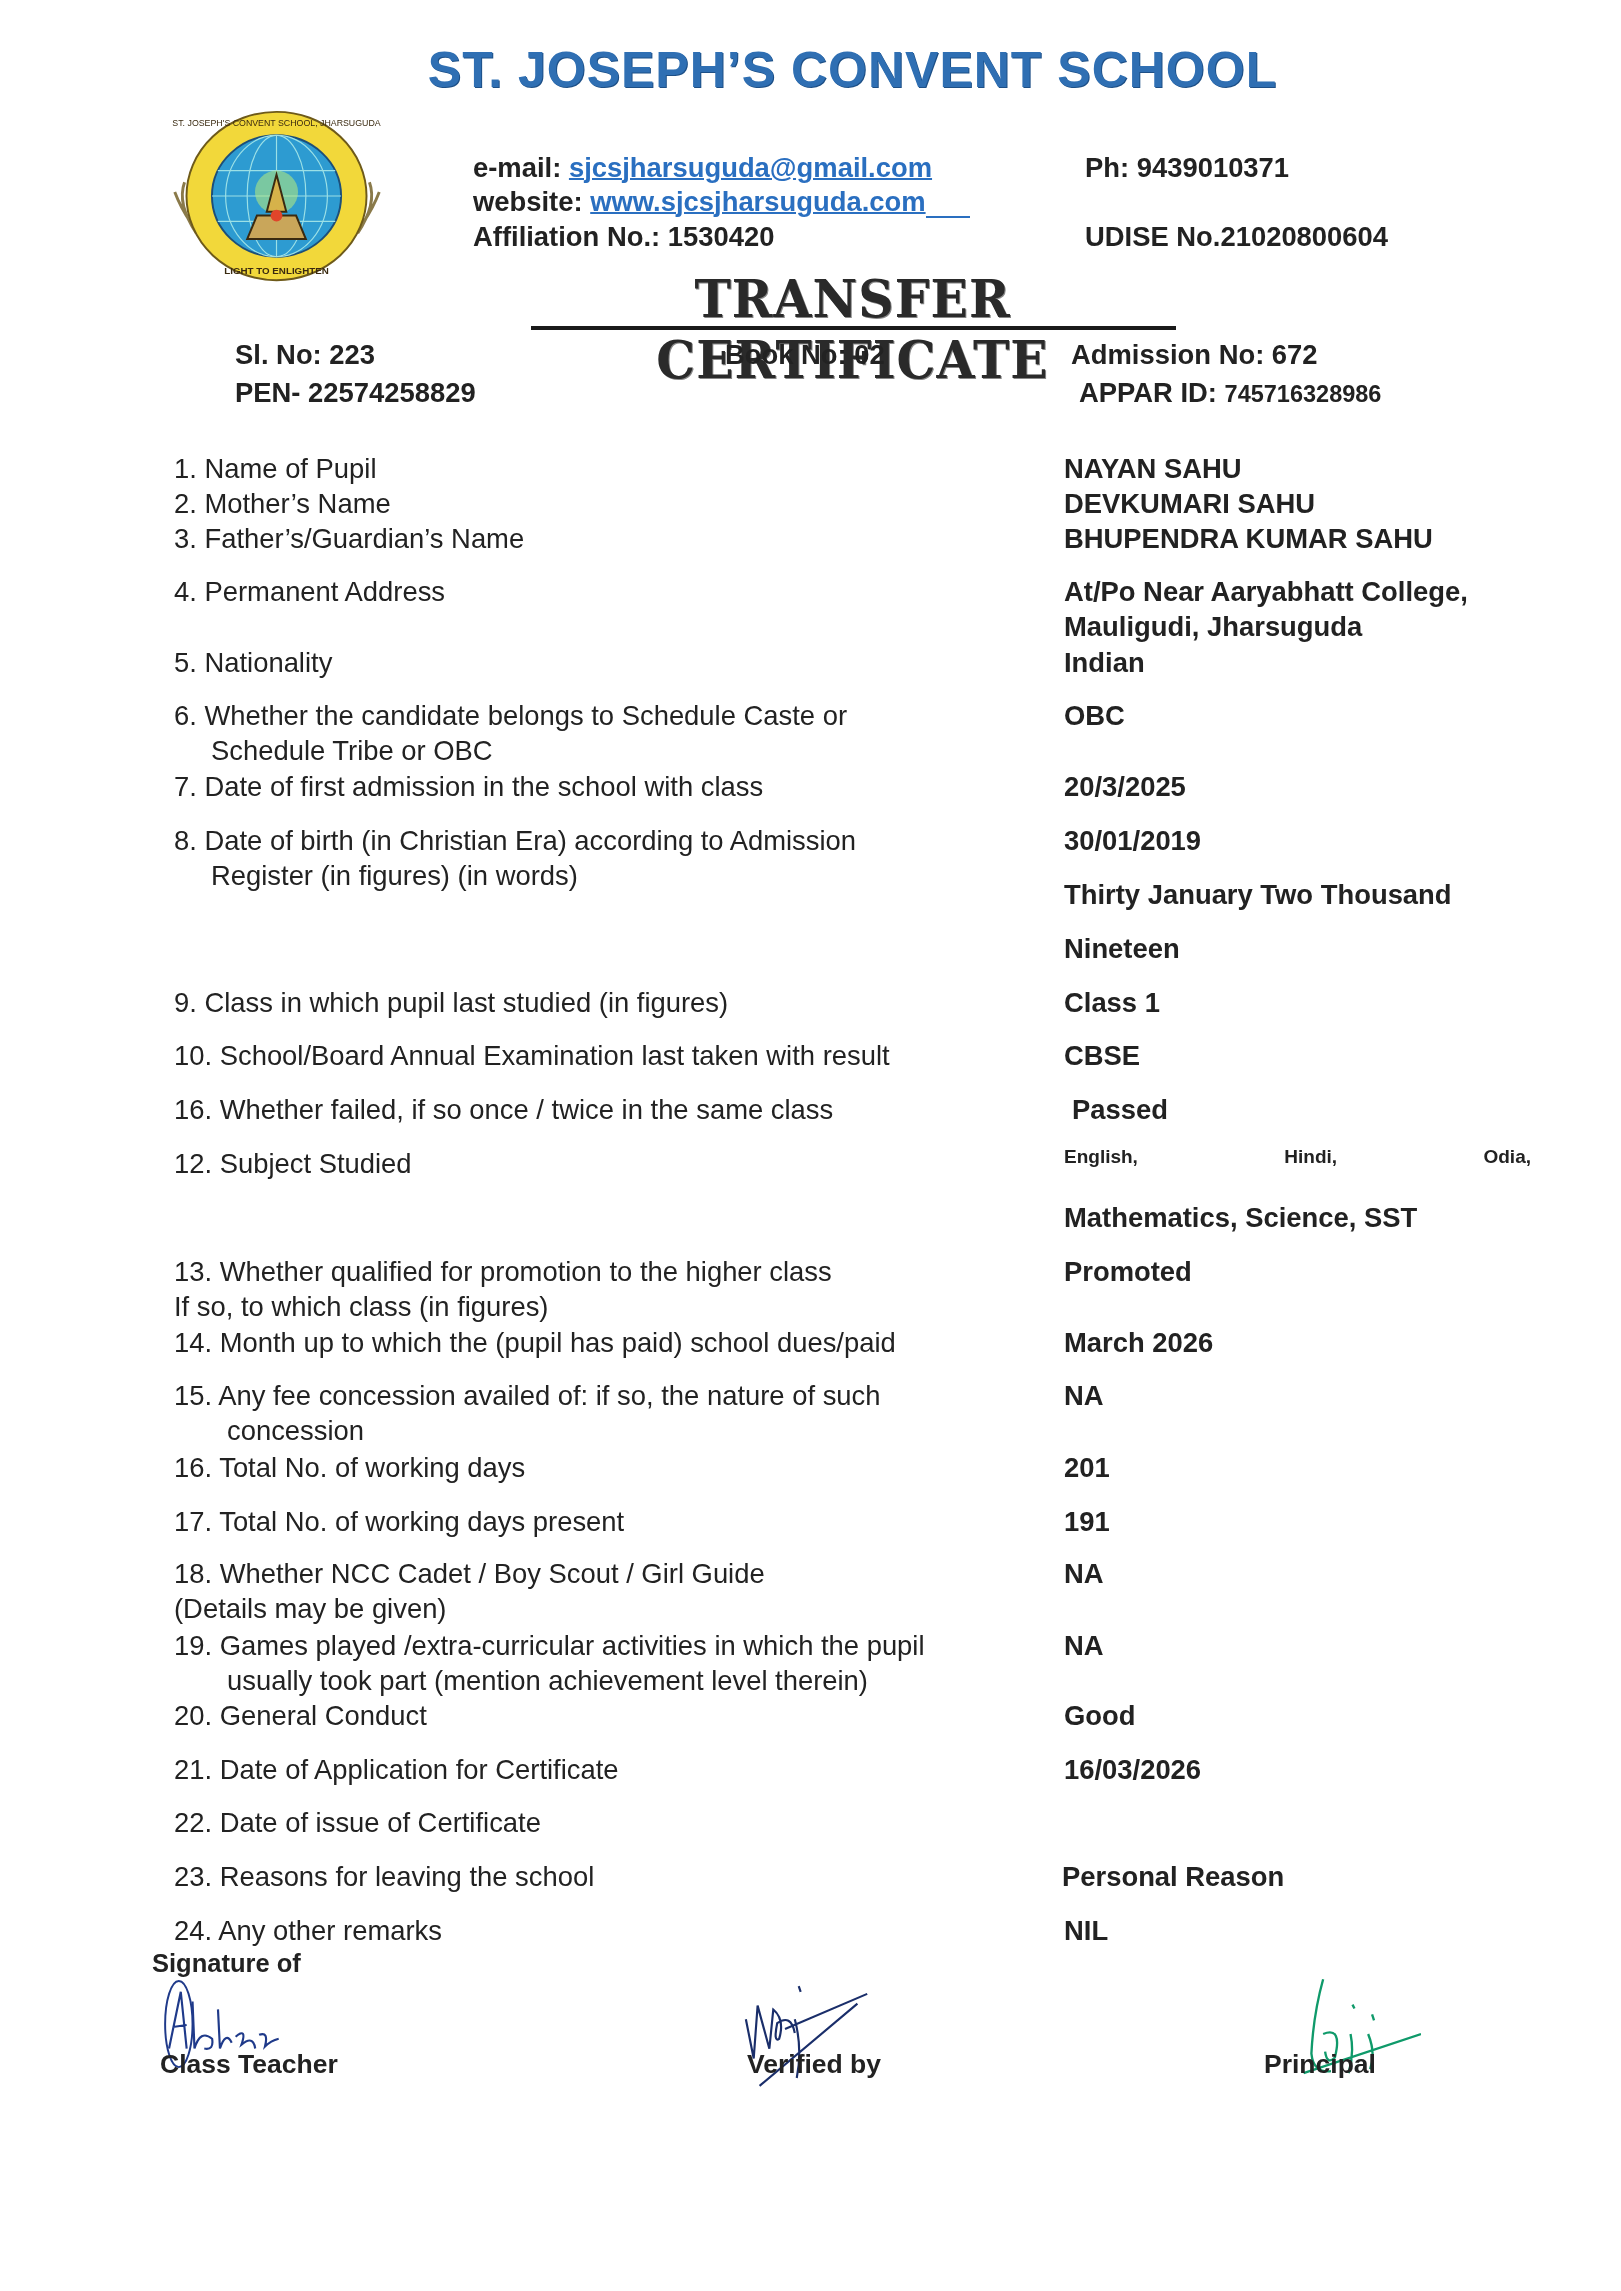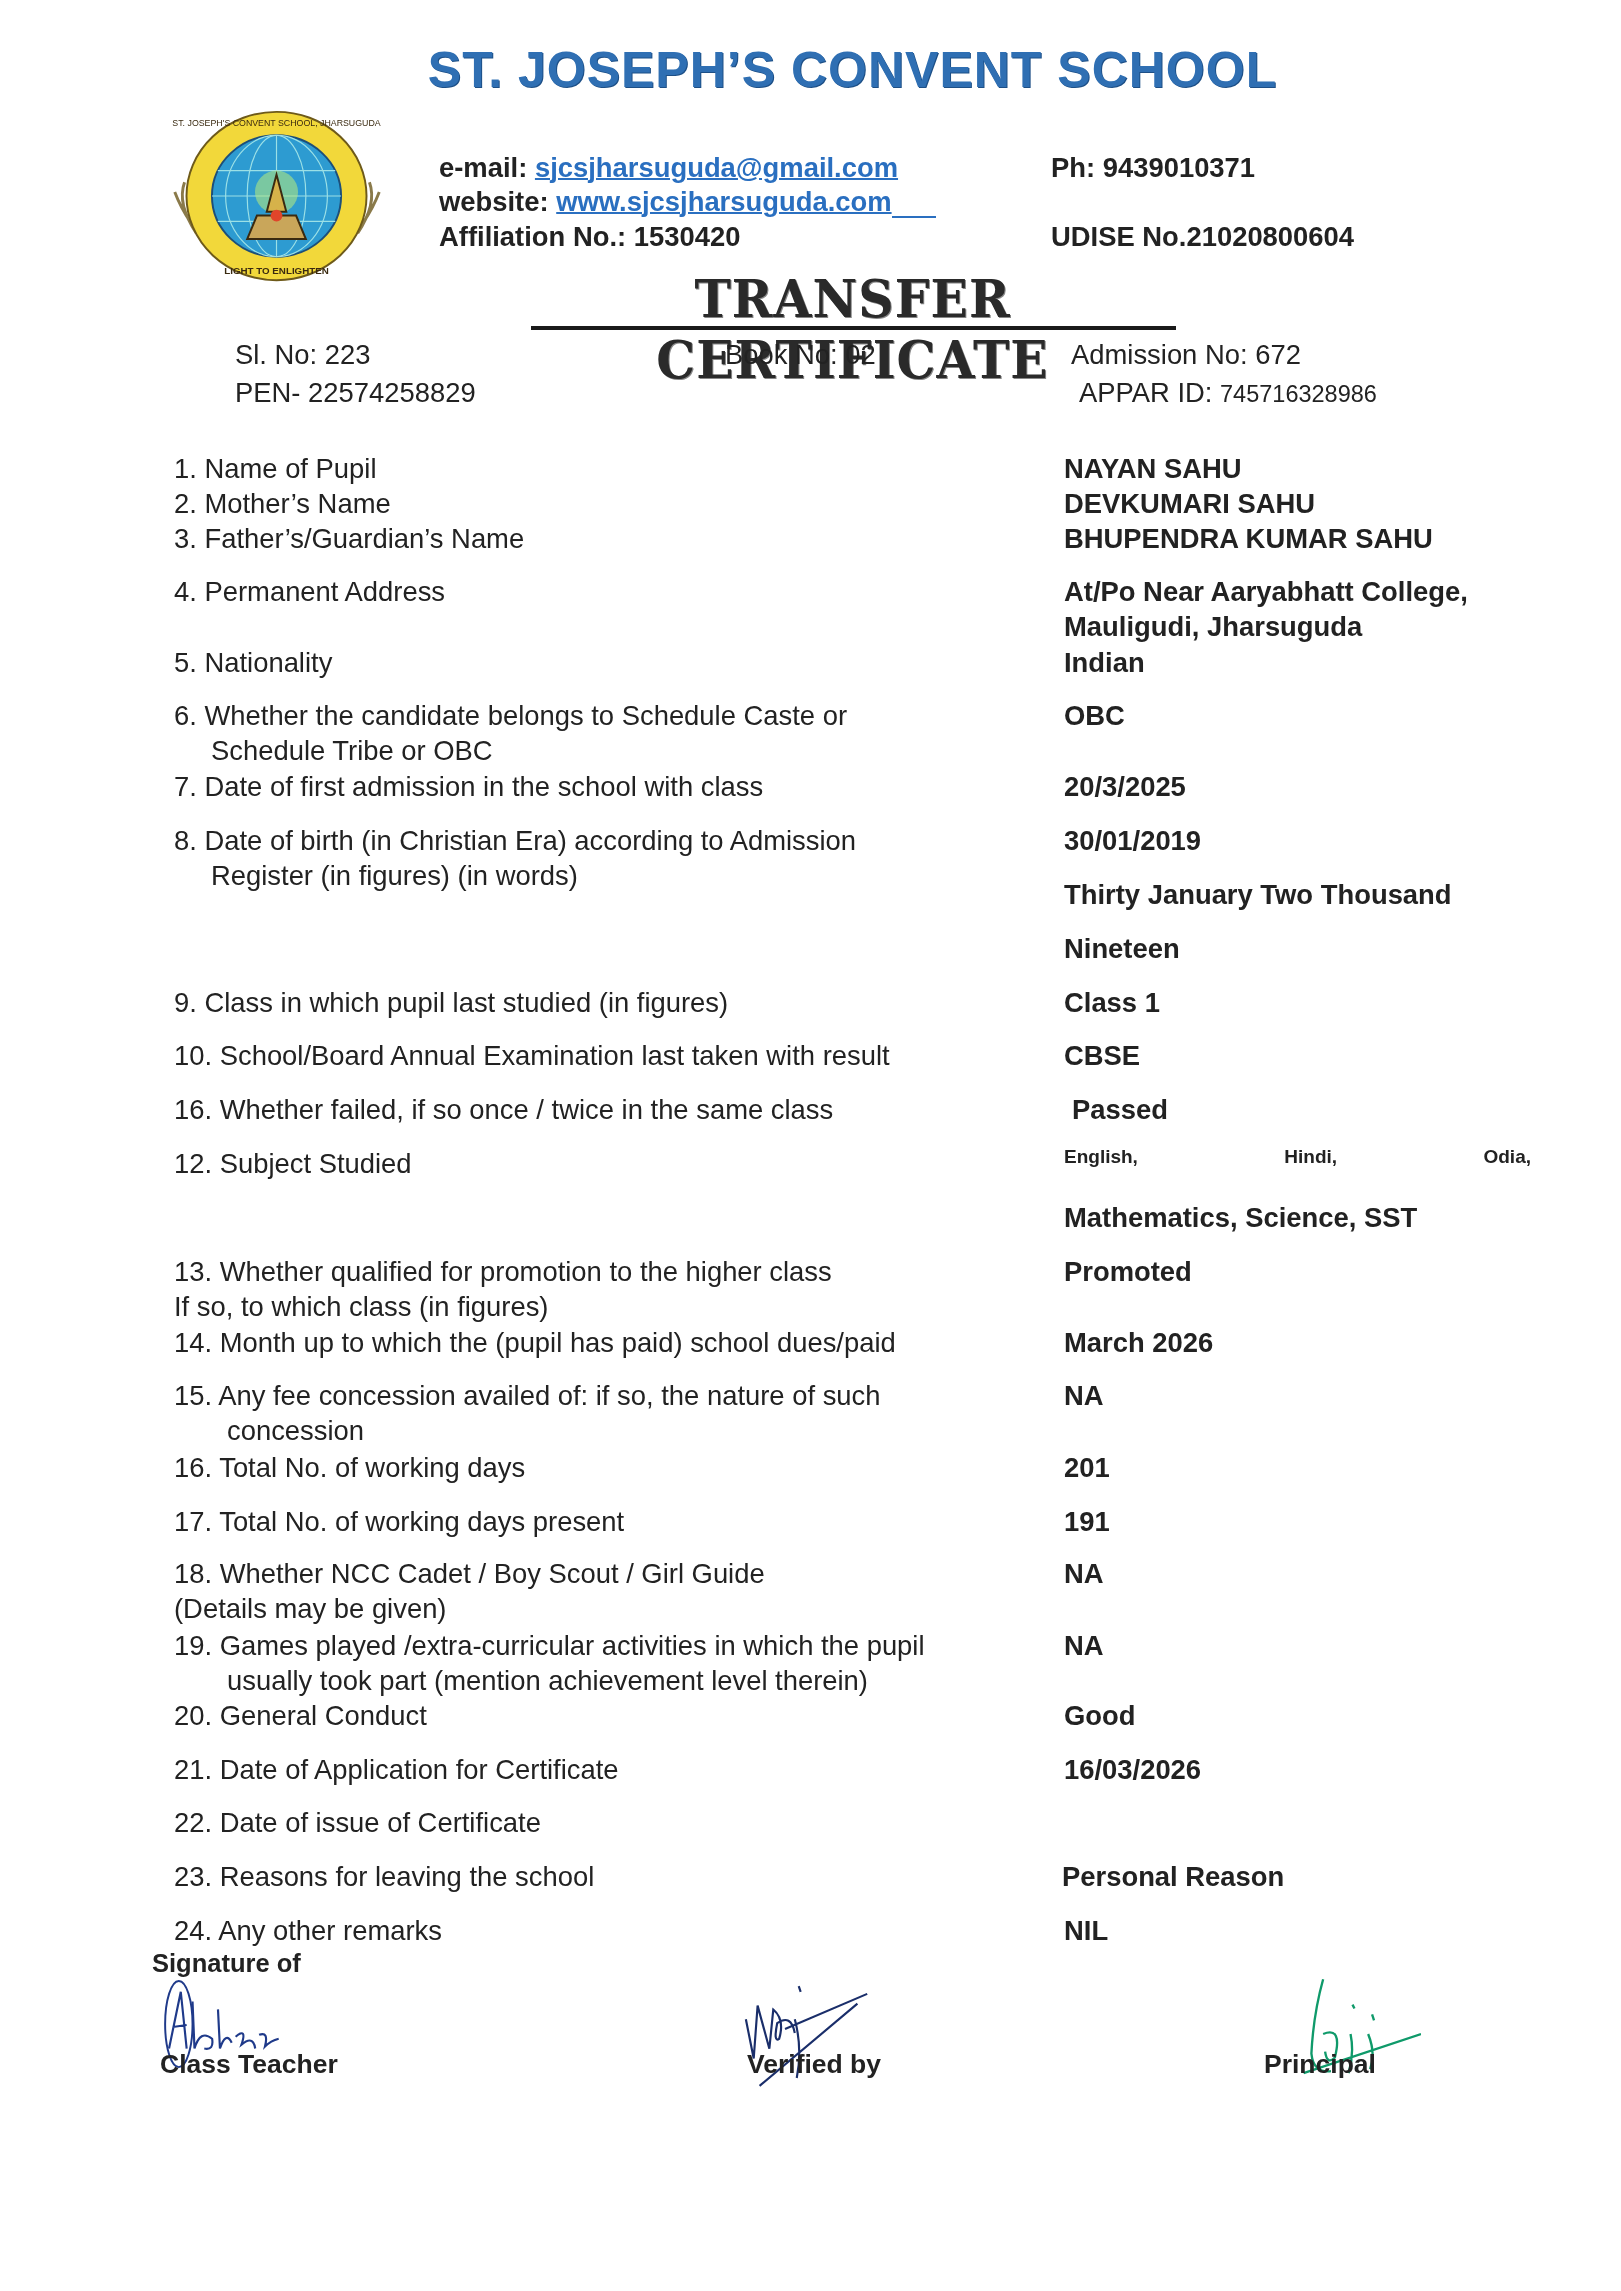--- a/index.html
+++ b/index.html
@@ -7,35 +7,35 @@
            font-family: "Liberation Sans", sans-serif; color: #1a1a1a; }
     .page { position: absolute; left: 0; top: 0; width: 1621px; height: 2292px; }
 
     
     .logo { position: absolute; left: 157px; top: 106px; width: 240px; height: 181px; }
     .school-name { position: absolute; left: 421px; top: 41px; width: 863px; text-align: center;
                    font-size: 50px; font-weight: bold; color: #2f6fb3; letter-spacing: 1px;
                    text-shadow: 1px 1px 0 #1d4f86; }
     .school-place { position: absolute; left: 421px; top: 102px; width: 863px; text-align: center;
                     font-size: 37px; font-weight: bold; color: #2f6fb3; text-shadow: 1px 1px 0 #1d4f86; }
-    .hdr-line { position: absolute; font-size: 27.4px; font-weight: bold; color: #222; }
+    .hdr-line { position: absolute; font-size: 27.4px; font-weight: bold; color: #222; margin-left: 34px; }
     .hdr-line .link { color: #2a6fc0; text-decoration: underline; text-decoration-thickness: 2px; }
     .email-line { left: 439px; top: 152px; }
     .web-line { left: 439px; top: 186px; }
     .aff-line { left: 439px; top: 221px; }
     .ph-line { left: 1051px; top: 152px; }
     .udise-line { left: 1051px; top: 221px; }
     .web-underline-ext { display: inline-block; width: 44px; border-bottom: 2px solid #2a6fc0; height: 23.5px; vertical-align: bottom; }
 
     .tc-title { position: absolute; left: 529px; top: 272px; width: 647px; text-align: center;
                 font-family: "DejaVu Serif", serif; font-size: 49px; font-weight: bold; color: #2a2a2a;
                 letter-spacing: 1px; transform: scaleY(1.05); text-shadow: 1px 1px 0 #888; }
     .tc-underline { position: absolute; left: 531px; top: 326px; width: 645px; height: 3.9px; background: #1a1a1a; }
 
-    .meta { position: absolute; font-size: 27.4px; font-weight: normal; color: #222; }
+    .meta { position: absolute; font-size: 27.4px; font-weight: bold; color: #222; }
     .meta .small { font-size: 23.5px; }
     .sl { left: 235px; top: 339px; }
     .book { left: 725px; top: 339px; }
     .adm { left: 1071px; top: 339px; }
     .pen { left: 235px; top: 377px; }
     .appar { left: 1071px; top: 377px; margin-left: 8px; }
 
     
     .item-label { position: absolute; left: 174px; font-size: 27.4px; color: #222; line-height: 35px; }
     .item-label .cont { display: block; padding-left: 37px; }

